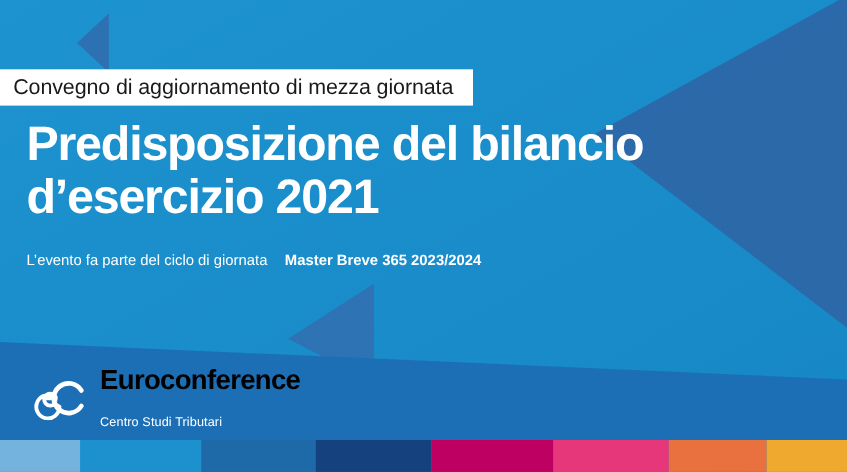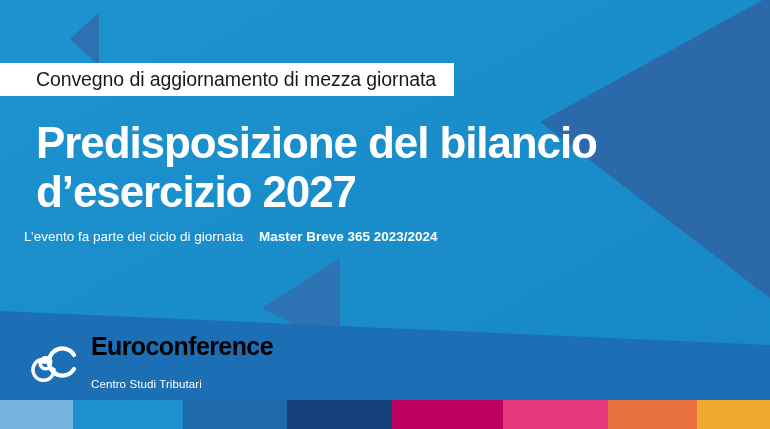--- a/index.html
+++ b/index.html
@@ -28,21 +28,21 @@
     height: 429px;
   }
 
   
   .eyebrow-strip {
     position: absolute;
     left: 0;
     top: 63px;
     height: 33px;
     background: #ffffff;
-    padding: 0 18px 0 36px;
+    padding: 0 18px 0 12px;
     display: flex;
     align-items: center;
     box-sizing: border-box;
   }
   .eyebrow-text {
     font-size: 19.5px;
     line-height: 1;
     color: #1a1a1a;
     font-weight: 400;
     letter-spacing: -0.1px;
@@ -53,21 +53,21 @@
   .headline {
     position: absolute;
     left: 24px;
     top: 106px;
     width: 700px;
     color: #ffffff;
     font-size: 44px;
     line-height: 1.12;
     font-weight: bold;
     letter-spacing: -1.1px;
-    margin: 12px;
+    margin: 0;
   }
   .headline .ln {
     display: block;
     white-space: nowrap;
   }
 
   
   .subtitle {
     position: absolute;
     left: 24px;
@@ -167,21 +167,21 @@
 
     <polygon points="0,311 770,345 770,400 0,400" fill="#1c6fb5"></polygon>
   </svg>
 
   <div class="eyebrow-strip">
     <span class="eyebrow-text">Convegno di aggiornamento di mezza giornata</span>
   </div>
 
   <h1 class="headline">
     <span class="ln">Predisposizione del bilancio</span>
-    <span class="ln">d’esercizio 2027</span>
+    <span class="ln">d’esercizio 2021</span>
   </h1>
 
   <div class="subtitle"><span>L’evento fa parte del ciclo di giornata </span><span class="strong">Master Breve 365 2023/2024</span></div>
 
   <div class="logo-block">
     <svg class="logo-mark" viewBox="0 0 104 80" aria-hidden="true">
 
       <path d="M45 40 a21 21 0 1 0 7 15.6 l-8.6 -5.4 a11 11 0 1 1 1.8 -12.6 z" fill="none" stroke="#ffffff" stroke-width="7" stroke-linecap="round"></path>
       <path d="M25 40 h20" stroke="#ffffff" stroke-width="7" stroke-linecap="round"></path>
 

